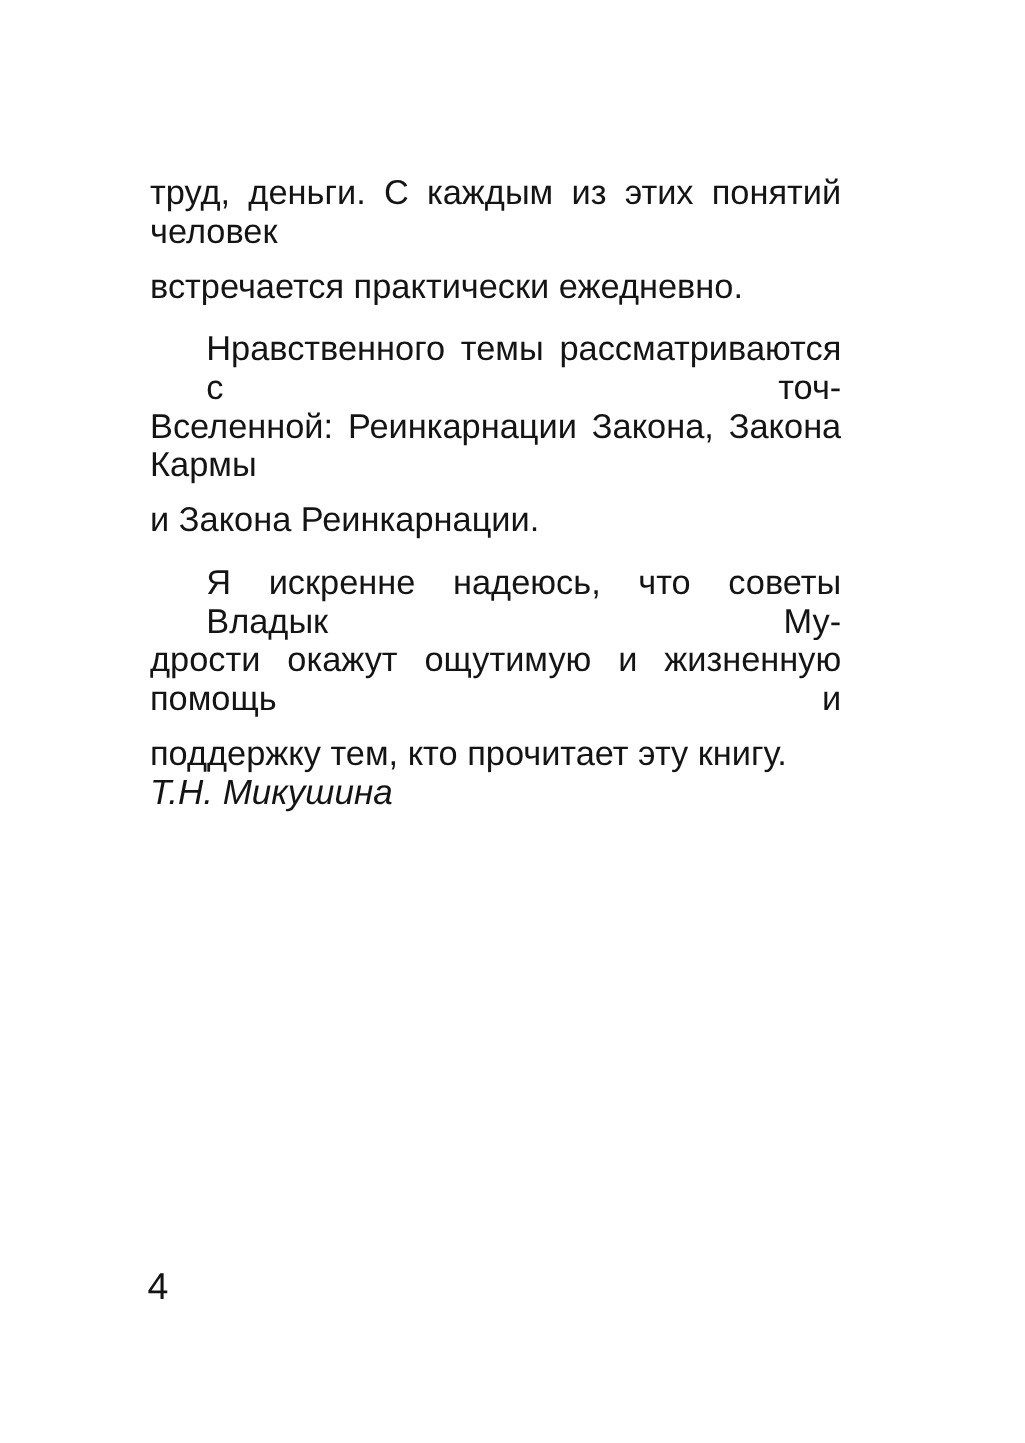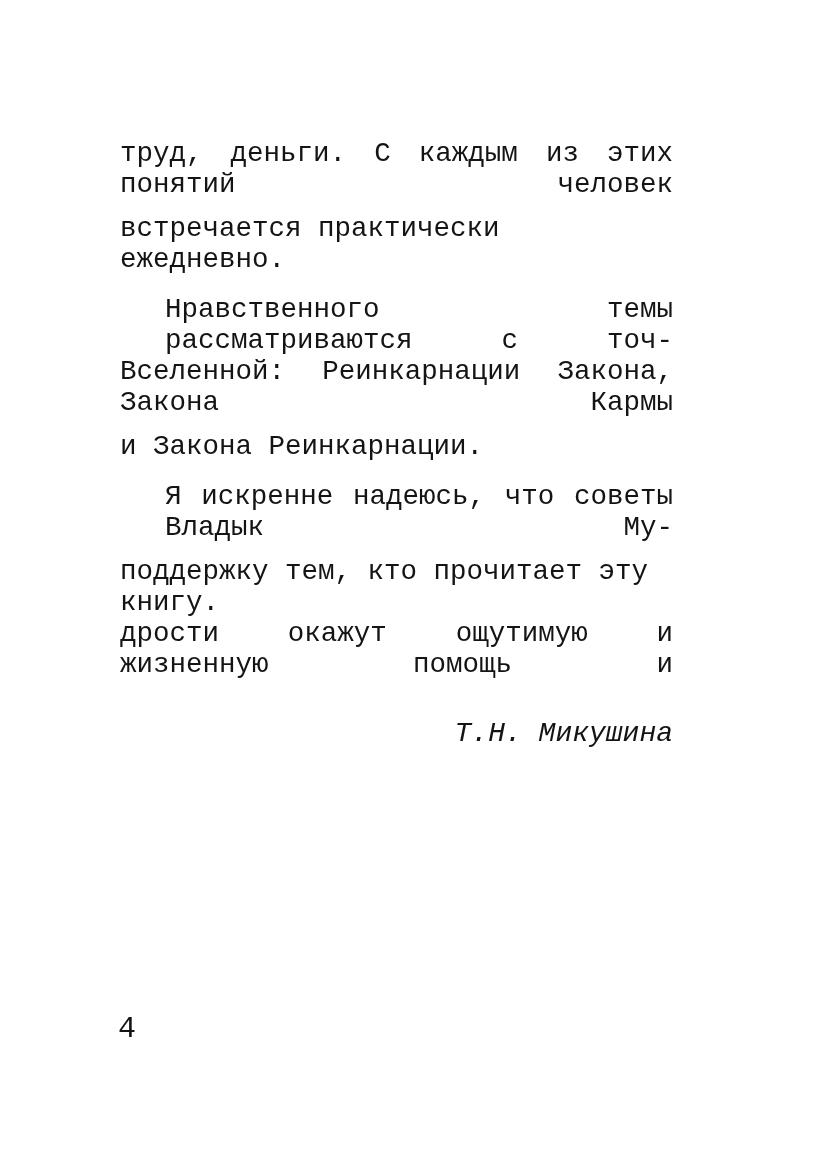--- a/index.html
+++ b/index.html
@@ -6,21 +6,21 @@
     margin: 0;
     padding: 0;
     background: #ffffff;
   }
   .page {
     position: relative;
     width: 820px;
     height: 1154px;
     background: #ffffff;
     overflow: hidden;
-    font-family: Liberation Mono, monospace;
+    font-family: Liberation Sans, sans-serif;
     color: #141414;
   }
   .text-block {
     position: absolute;
     left: 120px;
     top: 138px;
     width: 553px;
     font-size: 27.5px;
     line-height: 31px;
   }
@@ -39,25 +39,23 @@
   
   .line.end {
     text-align: left;
     text-align-last: left;
     margin-top: 13px;
   }
   .line.indent {
     padding-left: 45px;
   }
   .signature {
-    margin-top: 38px;
     font-style: italic;
     font-size: 28px;
     line-height: 31px;
-    text-align: right;
   }
   .page-number {
     position: absolute;
     left: 118px;
     top: 1013px;
     font-size: 30px;
     line-height: 1.1;
   }
 </style>
 </head>
@@ -70,20 +68,20 @@
           <div class="line fill">труд, деньги. С каждым из этих понятий человек</div>
           <div class="line end">встречается практически ежедневно.</div>
         </div>
         <div class="para">
           <div class="line fill indent">Нравственного темы рассматриваются с точ-</div>
           <div class="line fill">Вселенной: Реинкарнации Закона, Закона Кармы</div>
           <div class="line end">и Закона Реинкарнации.</div>
         </div>
         <div class="para">
           <div class="line fill indent">Я искренне надеюсь, что советы Владык Му-</div>
+          <div class="line fill">дрости окажут ощутимую и жизненную помощь и</div>
           <div class="line end">поддержку тем, кто прочитает эту книгу.</div>
-          <div class="line fill">дрости окажут ощутимую и жизненную помощь и</div>
         </div>
       </div>
     <div class="signature">Т.Н. Микушина</div>
   </div>
   <div class="page-number">4</div>
 </div>
 
 </body></html>

